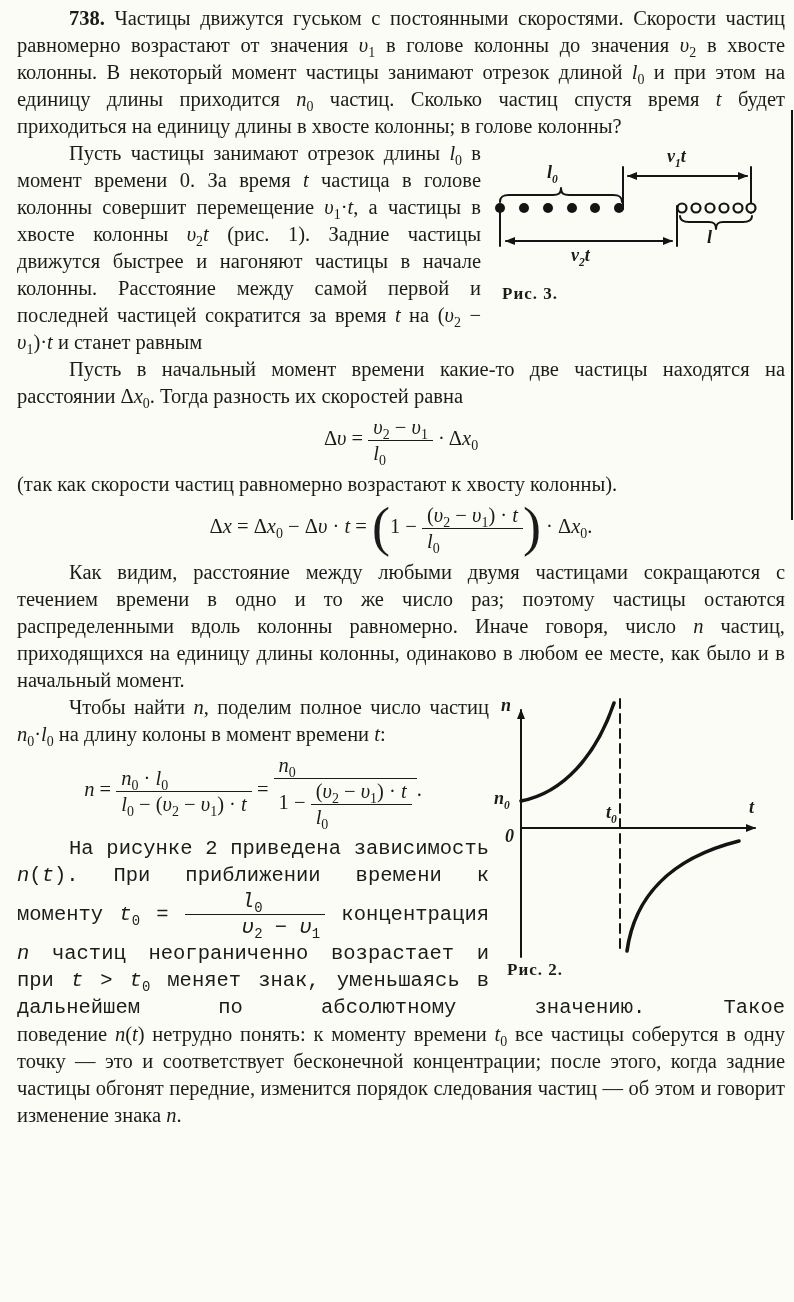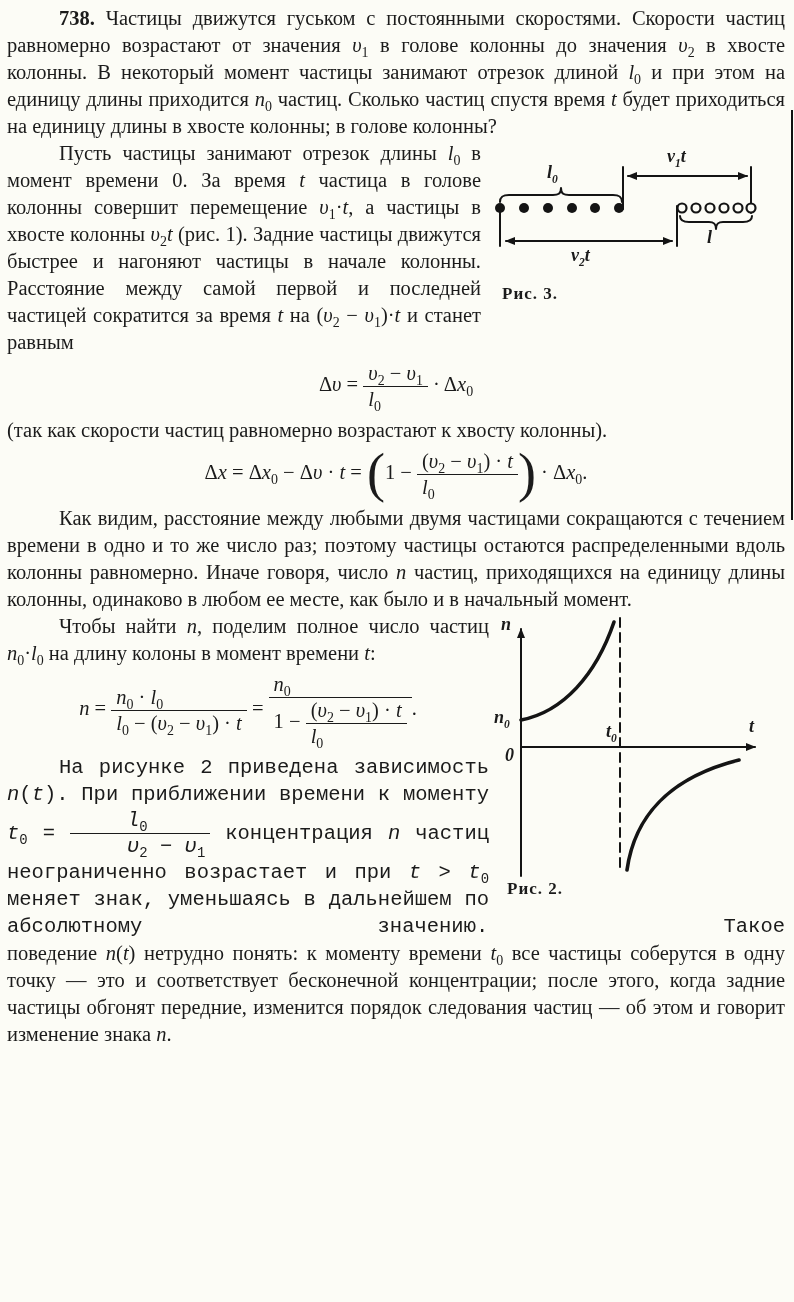--- a/index.html
+++ b/index.html
@@ -1,18 +1,18 @@
 <!DOCTYPE html>
 <html><head>
 <meta charset="utf-8">
 <style>
   html,body{margin:0;padding:0;background:#e8e8e8;}
   .page{position:relative;width:794px;height:1302px;margin:0 auto;background:#fcfcf6;
         font-family:"Liberation Serif","DejaVu Serif",serif;color:#1b1b1b;overflow:hidden;}
-  .content{padding:5px 9px 0 7px;}
+  .content{padding:5px 9px 0 17px;}
   p.para{margin:0;text-align:justify;line-height:27px;font-size:20.5px;}
   p.indent{text-indent:52px;}
   p.jlast{text-align-last:justify;font-family:Liberation Mono, monospace;}
   b{font-weight:bold;}
   i{font-style:italic;}
   sub{font-size:68%;line-height:0;}
   .formula{text-align:center;font-size:20.5px;line-height:27px;margin:5px 0 5px 0;}
   .frac{display:inline-block;vertical-align:middle;text-align:left;line-height:1.22;}
   .frac .num{display:block;padding:0 5px;}
   .frac .den{display:block;border-top:1.5px solid #1b1b1b;padding:0 5px;}
@@ -84,20 +84,21 @@
         <span class="figlabel" style="left:62px;top:20px;"><i>l</i><sub>0</sub></span>
         <span class="figlabel" style="left:182px;top:4px;"><i>v</i><sub>1</sub><i>t</i></span>
         <span class="figlabel" style="left:86px;top:103px;"><i>v</i><sub>2</sub><i>t</i></span>
         <span class="figlabel" style="left:222px;top:85px;"><i>l</i></span>
         <span class="figcap" style="left:17px;top:141px;">Рис. 3.</span>
       </div>
       <p class="para indent">Пусть частицы занимают отрезок длины <i>l</i><sub>0</sub> в момент времени 0. За время <i>t</i> частица в голове колонны совершит перемещение <i>υ</i><sub>1</sub>·<i>t</i>, а частицы в хвосте колонны <i>υ</i><sub>2</sub><i>t</i> (рис. 1). Задние частицы движутся быстрее и нагоняют частицы в начале колонны. Расстояние между самой первой и последней частицей сократится за время <i>t</i> на (<i>υ</i><sub>2</sub> − <i>υ</i><sub>1</sub>)·<i>t</i> и станет равным</p>
     </div>
 
 
+    <p class="para indent">Пусть в начальный момент времени какие-то две частицы находятся на расстоянии Δ<i>x</i><sub>0</sub>. Тогда разность их скоростей равна</p>
 
     <div class="formula">Δ<i>υ</i> = <span class="frac"><span class="num"><i>υ</i><sub>2</sub> − <i>υ</i><sub>1</sub></span><span class="den"><i>l</i><sub>0</sub></span></span> · Δ<i>x</i><sub>0</sub></div>
 
     <p class="para">(так как скорости частиц равномерно возрастают к хвосту колонны).</p>
 
     <div class="formula">Δ<i>x</i> = Δ<i>x</i><sub>0</sub> − Δ<i>υ</i> · <i>t</i> = <span class="bigp">(</span>1 − <span class="frac"><span class="num">(<i>υ</i><sub>2</sub> − <i>υ</i><sub>1</sub>) · <i>t</i></span><span class="den"><i>l</i><sub>0</sub></span></span><span class="bigp">)</span> · Δ<i>x</i><sub>0</sub>.</div>
 
     <p class="para indent">Как видим, расстояние между любыми двумя частицами сокращаются с течением времени в одно и то же число раз; поэтому частицы остаются распределенными вдоль колонны равномерно. Иначе говоря, число <i>n</i> частиц, приходящихся на единицу длины колонны, одинаково в любом ее месте, как было и в начальный момент.</p>
 
     <div class="colblock">

